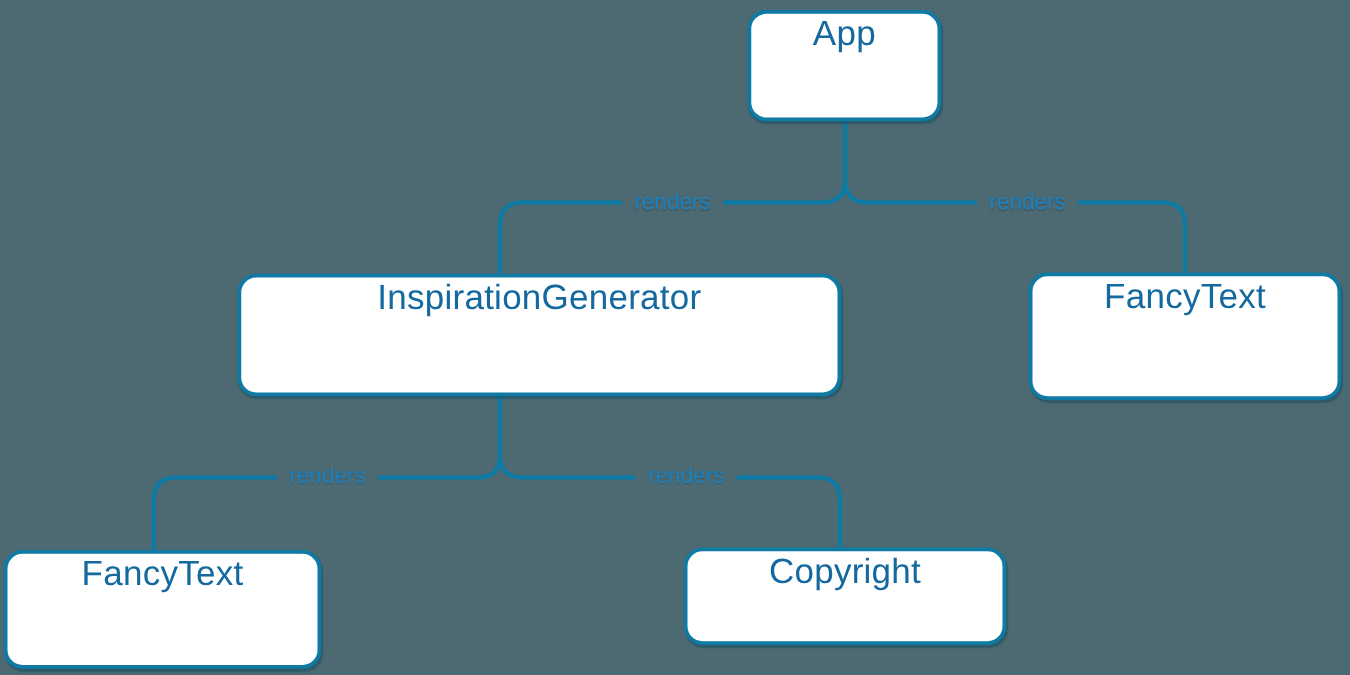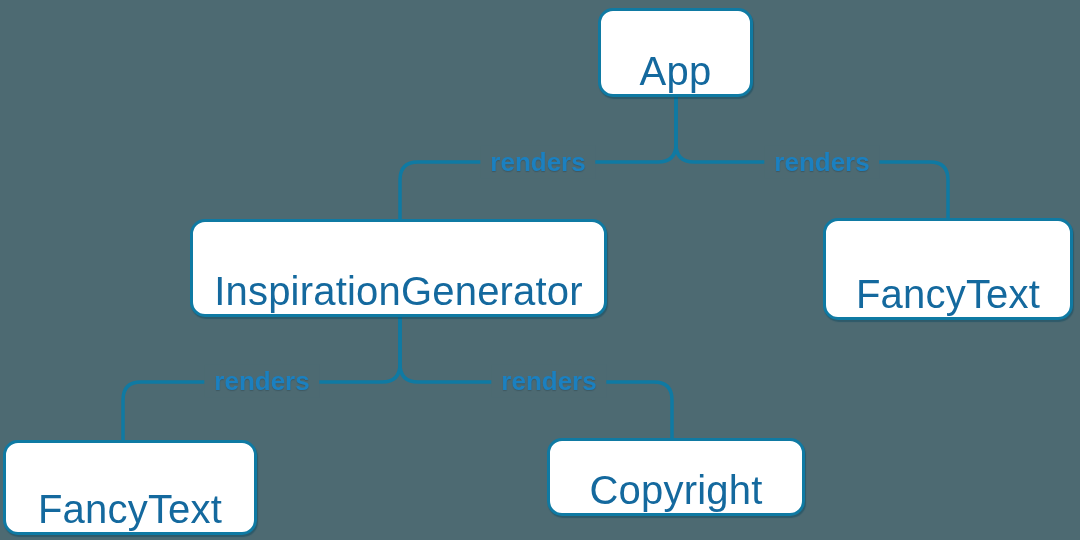--- a/index.html
+++ b/index.html
@@ -24,41 +24,41 @@
   }
   .edges path{
     fill:none;stroke:var(--edge);stroke-width:3.5px;
   }
   .node{
     position:absolute;
     background:var(--node-bg);
     border:3px solid var(--node-border);
     border-radius:15px;
     box-shadow:1px 2px 1px rgba(8,70,95,0.45);
-    display:flex;align-items:flex-end;justify-content:center;
+    display:flex;align-items:flex-start;justify-content:center;
     box-sizing:border-box;
     color:var(--node-text);
-    font-size:40px;
+    font-size:28px;
     letter-spacing:0.2px;
   }
   .node span{white-space:nowrap;}
   .edge-label{
     position:absolute;
     transform:translate(-50%,-50%);
     background:var(--bg);
     color:var(--edge-label);
-    font-size:26px;
-    font-weight:700;
+    font-size:18px;
+    font-weight:400;
     padding:1px 10px;
     white-space:nowrap;
     text-shadow:0 1px 1px rgba(20,40,50,0.25);
   }
   
   #node-app{left:598px;top:8px;width:155px;height:89px;}
-  #node-inspiration-generator{left:190px;top:219px;width:417px;height:98px;}
+  #node-inspiration-generator{left:190px;top:219px;width:483px;height:98px;}
   #node-fancy-text-right{left:823px;top:218px;width:250px;height:102px;}
   #node-fancy-text-left{left:3px;top:440px;width:254px;height:95px;}
   #node-copyright{left:547px;top:438px;width:258px;height:78px;}
   
   #edge-label-0{left:538px;top:162px;}
   #edge-label-1{left:822px;top:162px;}
   #edge-label-2{left:262px;top:381px;}
   #edge-label-3{left:549px;top:381px;}
 </style>
 </head>

